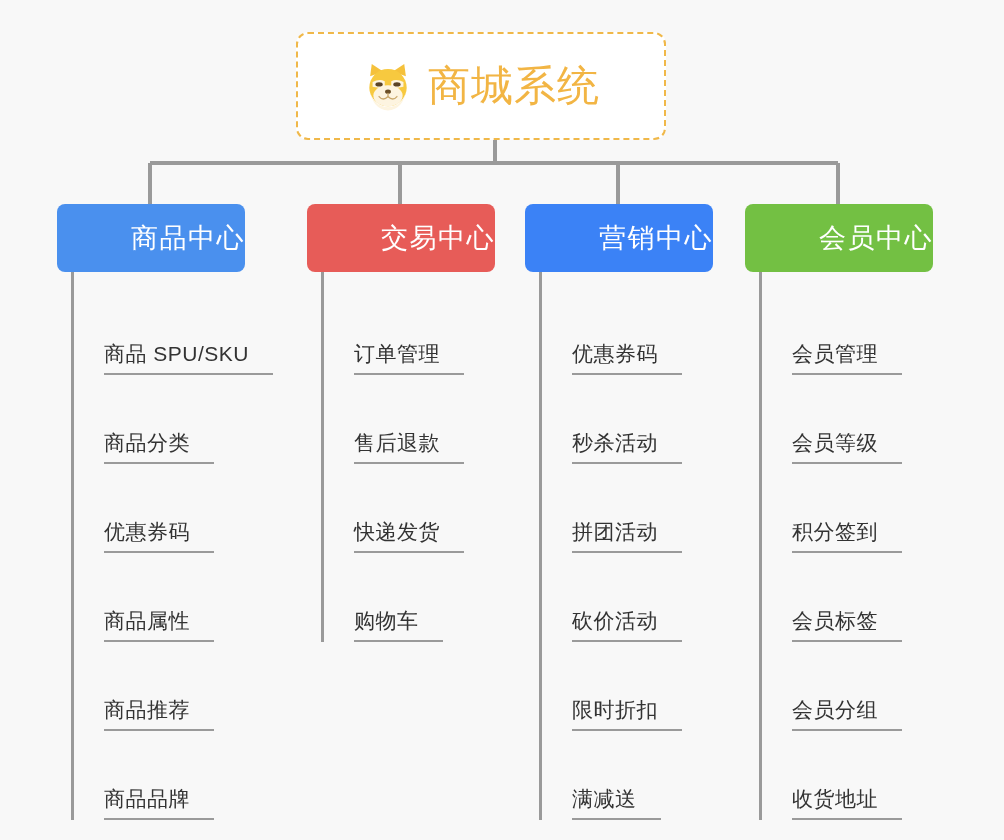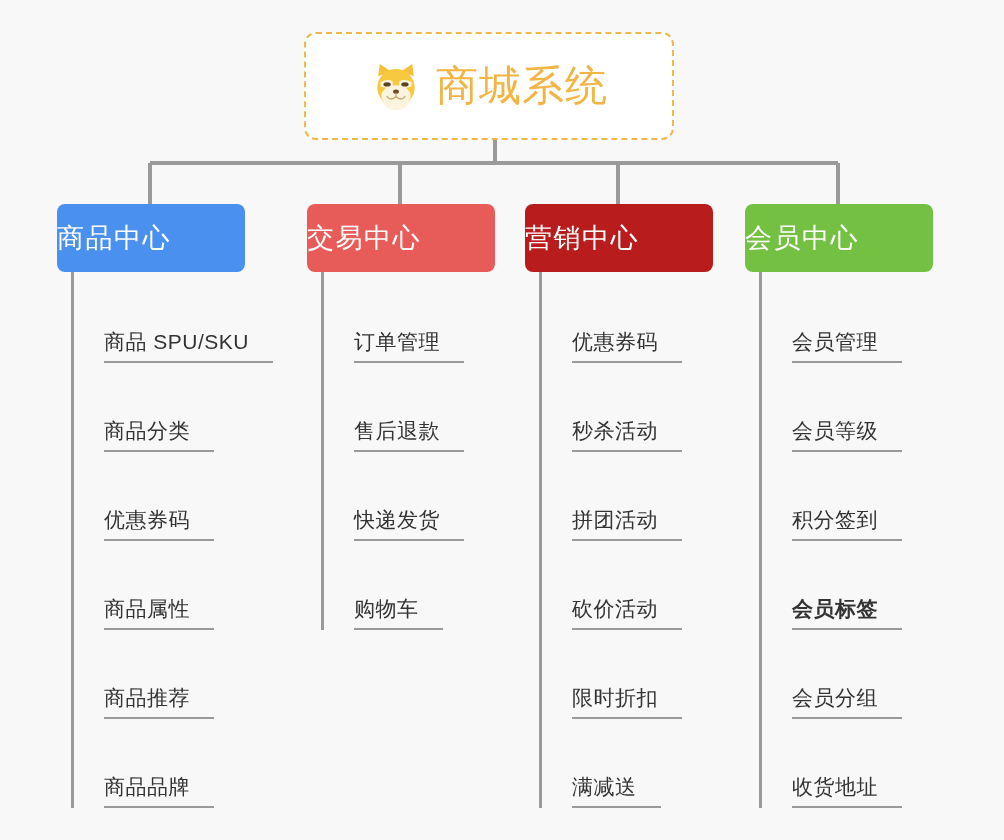--- a/index.html
+++ b/index.html
@@ -16,21 +16,21 @@
   #mindmap {
     position: relative;
     width: 1004px;
     height: 840px;
     background: #f8f8f8;
   }
 
   
   .root-node {
     position: absolute;
-    left: 304px;
+    left: 296px;
     top: 32px;
     width: 370px;
     height: 108px;
     background: #ffffff;
     border: 2px dashed #f0b849;
     border-radius: 12px;
     display: flex;
     align-items: center;
     justify-content: center;
     gap: 14px;
@@ -65,38 +65,38 @@
     position: absolute;
     top: 204px;
     width: 188px;
   }
   .branch-head {
     width: 188px;
     height: 68px;
     border-radius: 8px;
     display: flex;
     align-items: center;
-    justify-content: flex-start;
+    justify-content: flex-end;
     color: #ffffff;
     font-size: 27px;
     letter-spacing: 1.5px;
     white-space: nowrap;
   }
 
   .branch-b0 { left: 57px; }
   .branch-b1 { left: 307px; }
   .branch-b2 { left: 525px; }
   .branch-b3 { left: 745px; }
 
   
   .branch-list {
     position: relative;
     margin-left: 14px;
     border-left: 3px solid #737373;
-    padding-top: 2px;
+    padding-top: 14px;
   }
   .leaf {
     height: 89px;
     display: flex;
     align-items: flex-end;
     padding-left: 30px;
   }
   .leaf-label {
     display: inline-block;
     font-size: 21px;
@@ -189,21 +189,21 @@
       <div class="leaf">
         <span class="leaf-label" style="border-bottom-color: rgb(154, 154, 154);">快递发货</span>
       </div>
       <div class="leaf">
         <span class="leaf-label" style="border-bottom-color: rgb(154, 154, 154);">购物车</span>
       </div>
     </div>
   </div>
 
   <div class="branch branch-b2">
-    <div class="branch-head" style="background: #b91c1c;">
+    <div class="branch-head" style="background: #3b82f6;">
       <span>营销中心</span>
     </div>
     <div class="branch-list" style="border-left-color: rgb(154, 154, 154);">
       <div class="leaf">
         <span class="leaf-label" style="border-bottom-color: rgb(154, 154, 154);">优惠券码</span>
       </div>
       <div class="leaf">
         <span class="leaf-label" style="border-bottom-color: rgb(154, 154, 154);">秒杀活动</span>
       </div>
       <div class="leaf">
@@ -229,21 +229,21 @@
       <div class="leaf">
         <span class="leaf-label" style="border-bottom-color: rgb(154, 154, 154);">会员管理</span>
       </div>
       <div class="leaf">
         <span class="leaf-label" style="border-bottom-color: rgb(154, 154, 154);">会员等级</span>
       </div>
       <div class="leaf">
         <span class="leaf-label" style="border-bottom-color: rgb(154, 154, 154);">积分签到</span>
       </div>
       <div class="leaf">
-        <span class="leaf-label" style="border-bottom-color: rgb(154, 154, 154); font-weight: bold;">会员标签</span>
+        <span class="leaf-label" style="border-bottom-color: rgb(154, 154, 154);">会员标签</span>
       </div>
       <div class="leaf">
         <span class="leaf-label" style="border-bottom-color: rgb(154, 154, 154);">会员分组</span>
       </div>
       <div class="leaf">
         <span class="leaf-label" style="border-bottom-color: rgb(154, 154, 154);">收货地址</span>
       </div>
     </div>
   </div>
 

